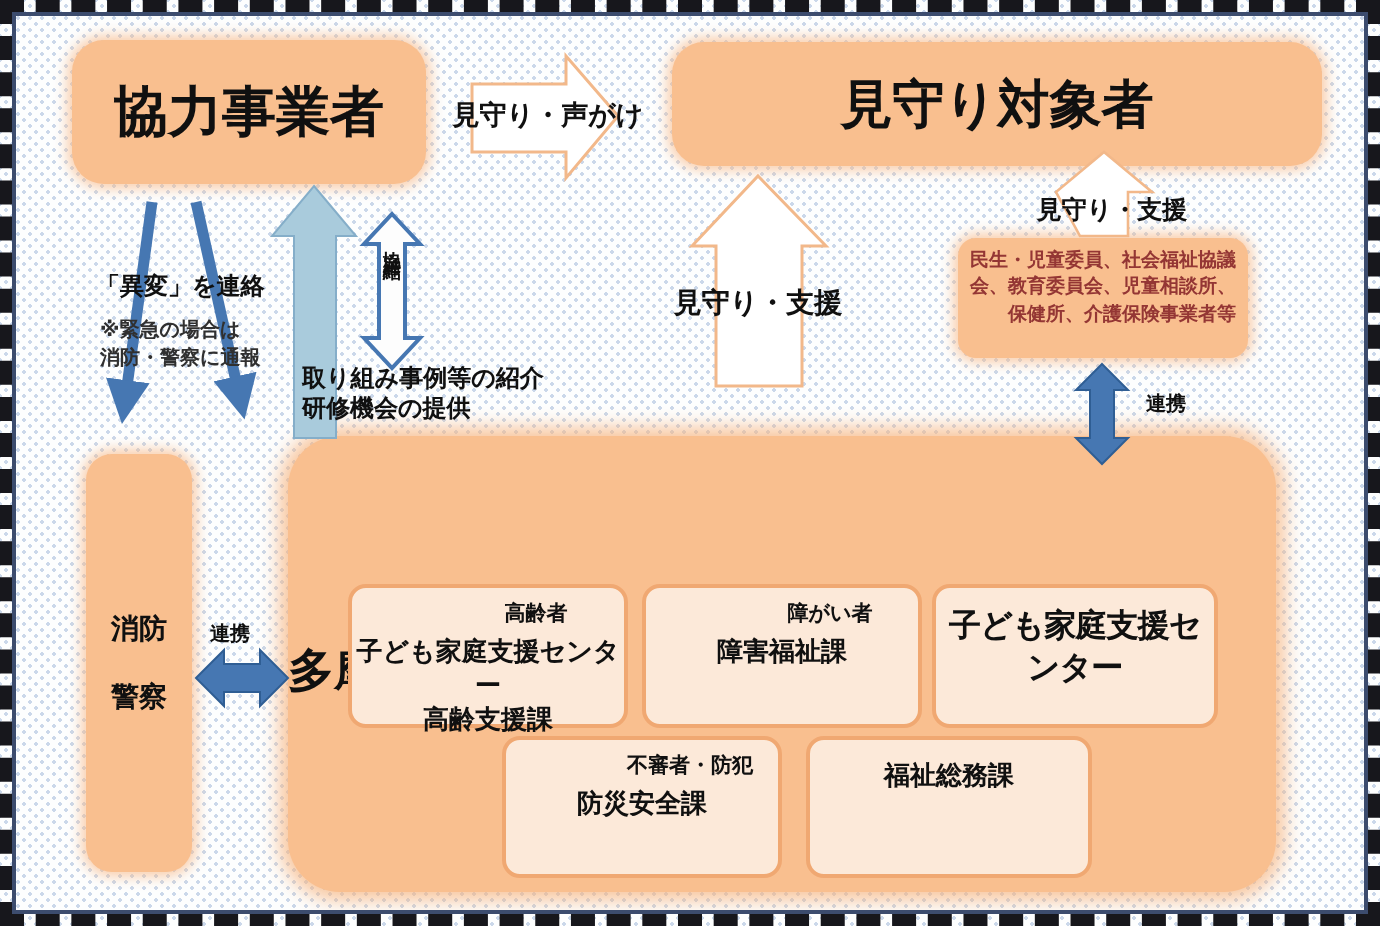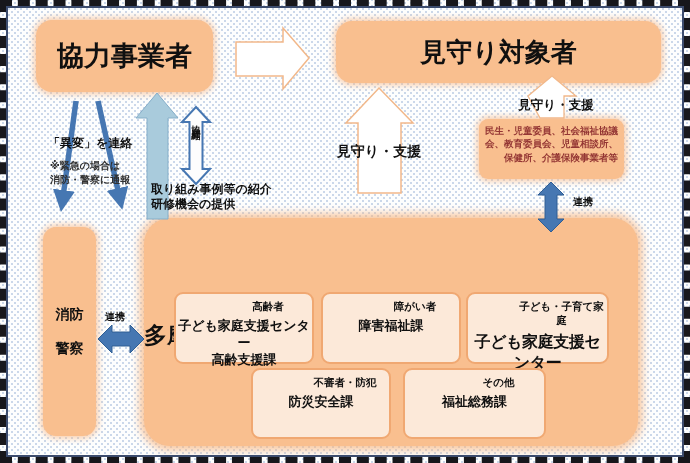--- a/index.html
+++ b/index.html
@@ -141,33 +141,32 @@
     <div class="dept" id="dept-elderly">
       <div class="dept-cat">高齢者</div>
       <div class="dept-name">子ども家庭支援センター
 高齢支援課</div>
     </div>
     <div class="dept" id="dept-disabled">
       <div class="dept-cat">障がい者</div>
       <div class="dept-name">障害福祉課</div>
     </div>
     <div class="dept" id="dept-children">
-      <div class="dept-cat">子ども・子育て家庭</div>
       <div class="dept-name">子ども家庭支援センター</div>
     </div>
     <div class="dept" id="dept-suspicious">
       <div class="dept-cat">不審者・防犯</div>
       <div class="dept-name">防災安全課</div>
     </div>
     <div class="dept" id="dept-other">
-      <div class="dept-cat">その他</div>
       <div class="dept-name">福祉総務課</div>
     </div>
   </div>
 
+  <div class="lbl" id="lbl-koegake">見守り・声がけ</div>
   <div class="lbl" id="lbl-ihen">「異変」を連絡</div>
   <div class="lbl" id="lbl-kinkyu">※緊急の場合は
 消防・警察に通報</div>
   <div class="lbl" id="lbl-kyotei">協定締結</div>
   <div class="lbl" id="lbl-torikumi">取り組み事例等の紹介
 研修機会の提供</div>
   <div class="lbl" id="lbl-shien-center">見守り・支援</div>
   <div class="lbl" id="lbl-shien-right">見守り・支援</div>
   <div class="lbl" id="lbl-renkei-right">連携</div>
   <div class="lbl" id="lbl-renkei-left">連携</div>

